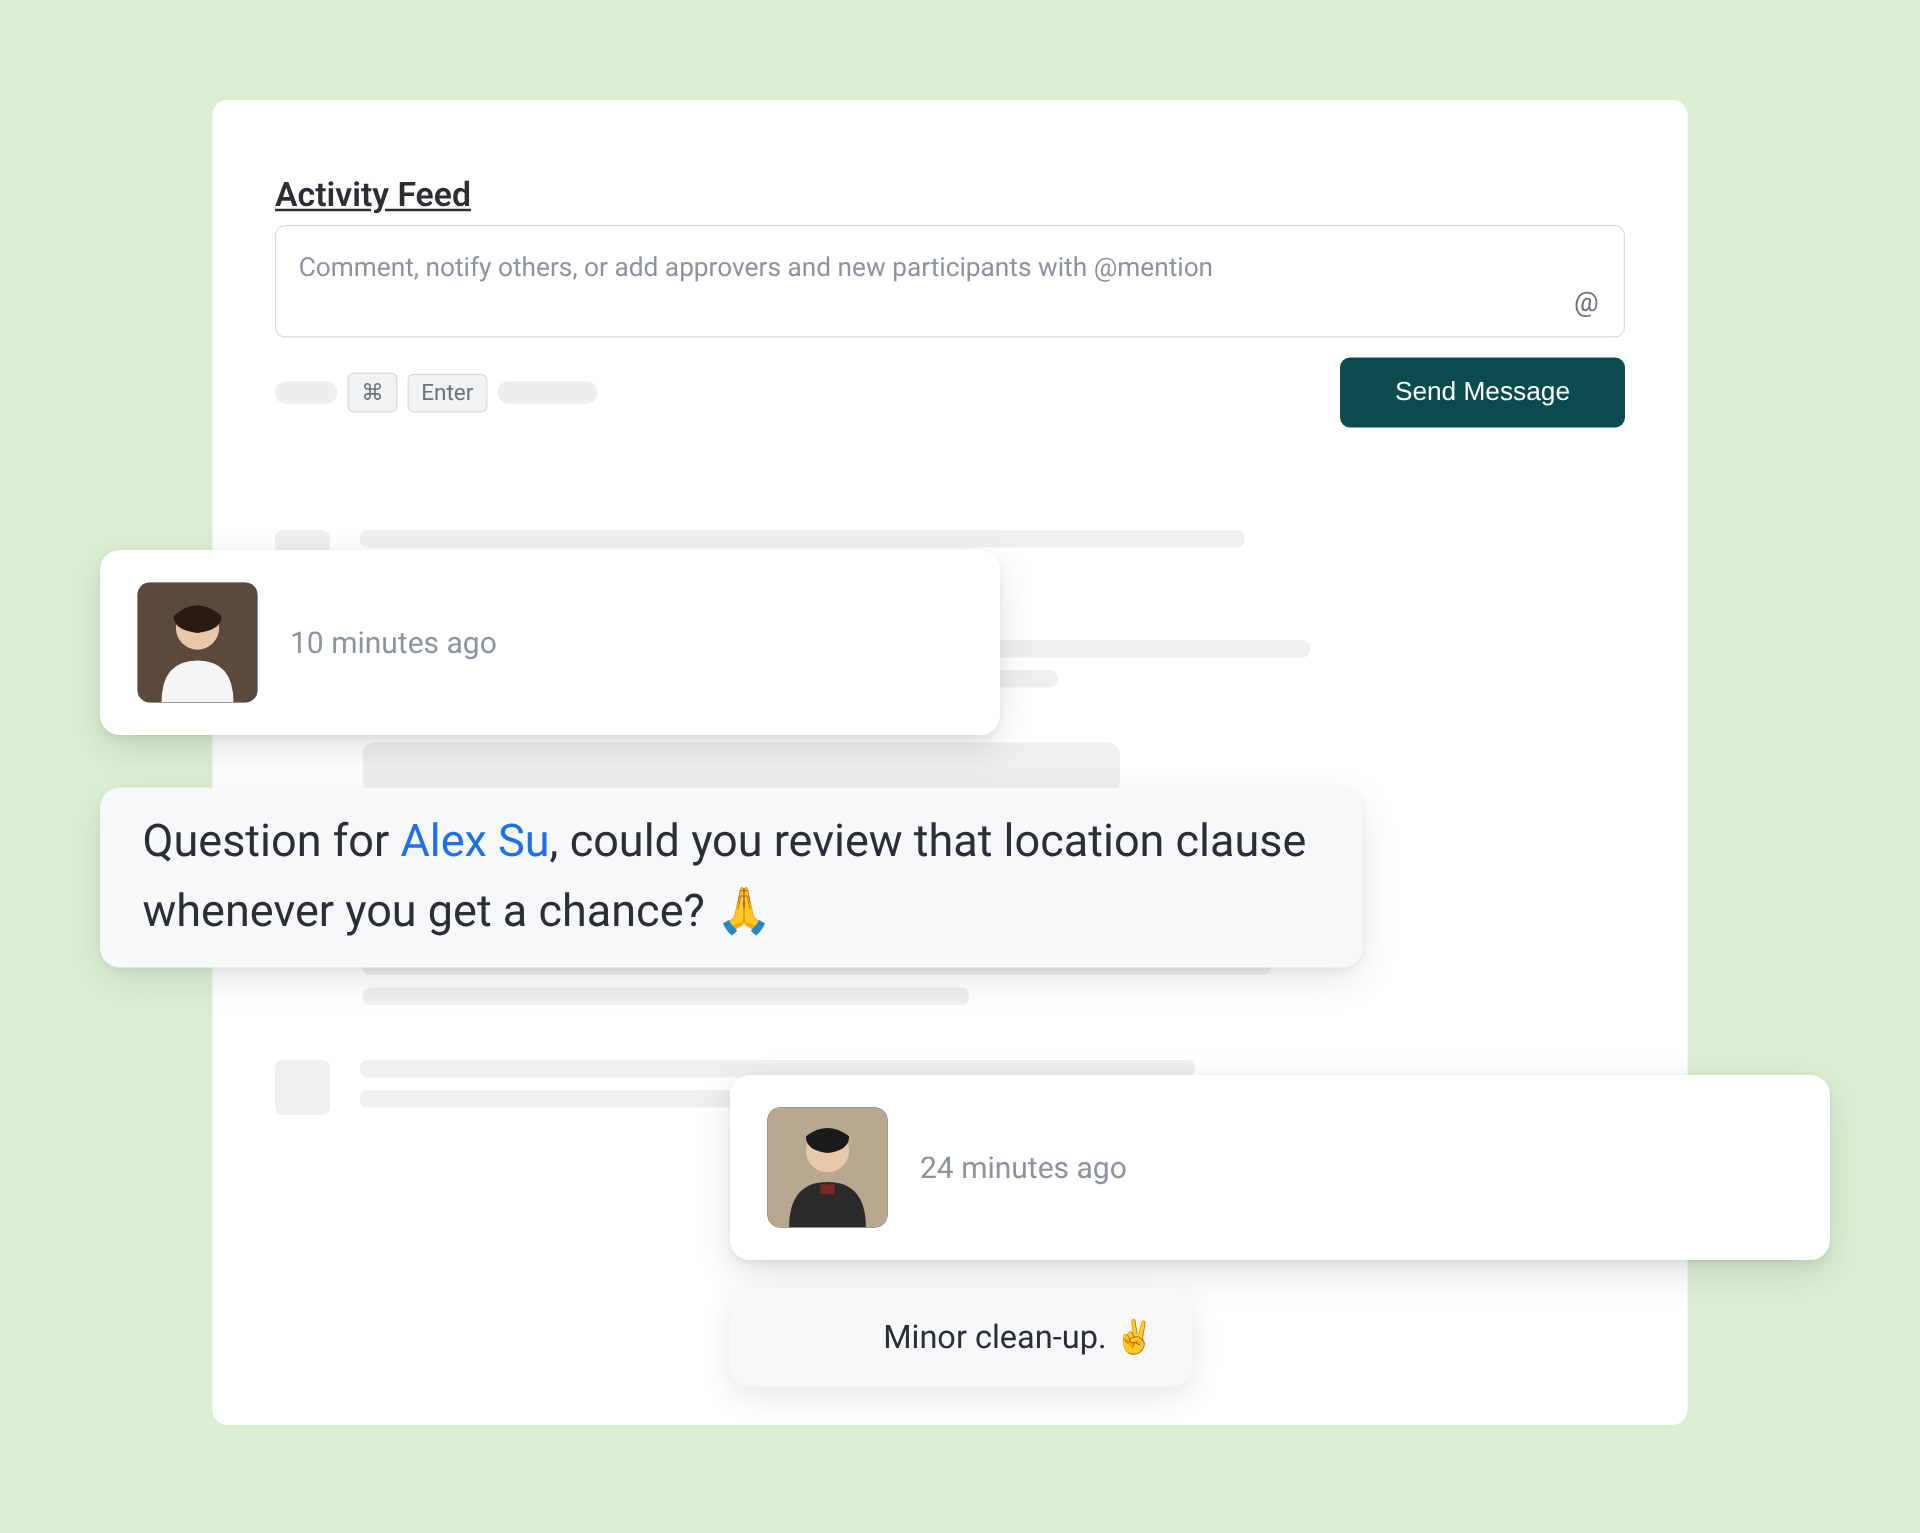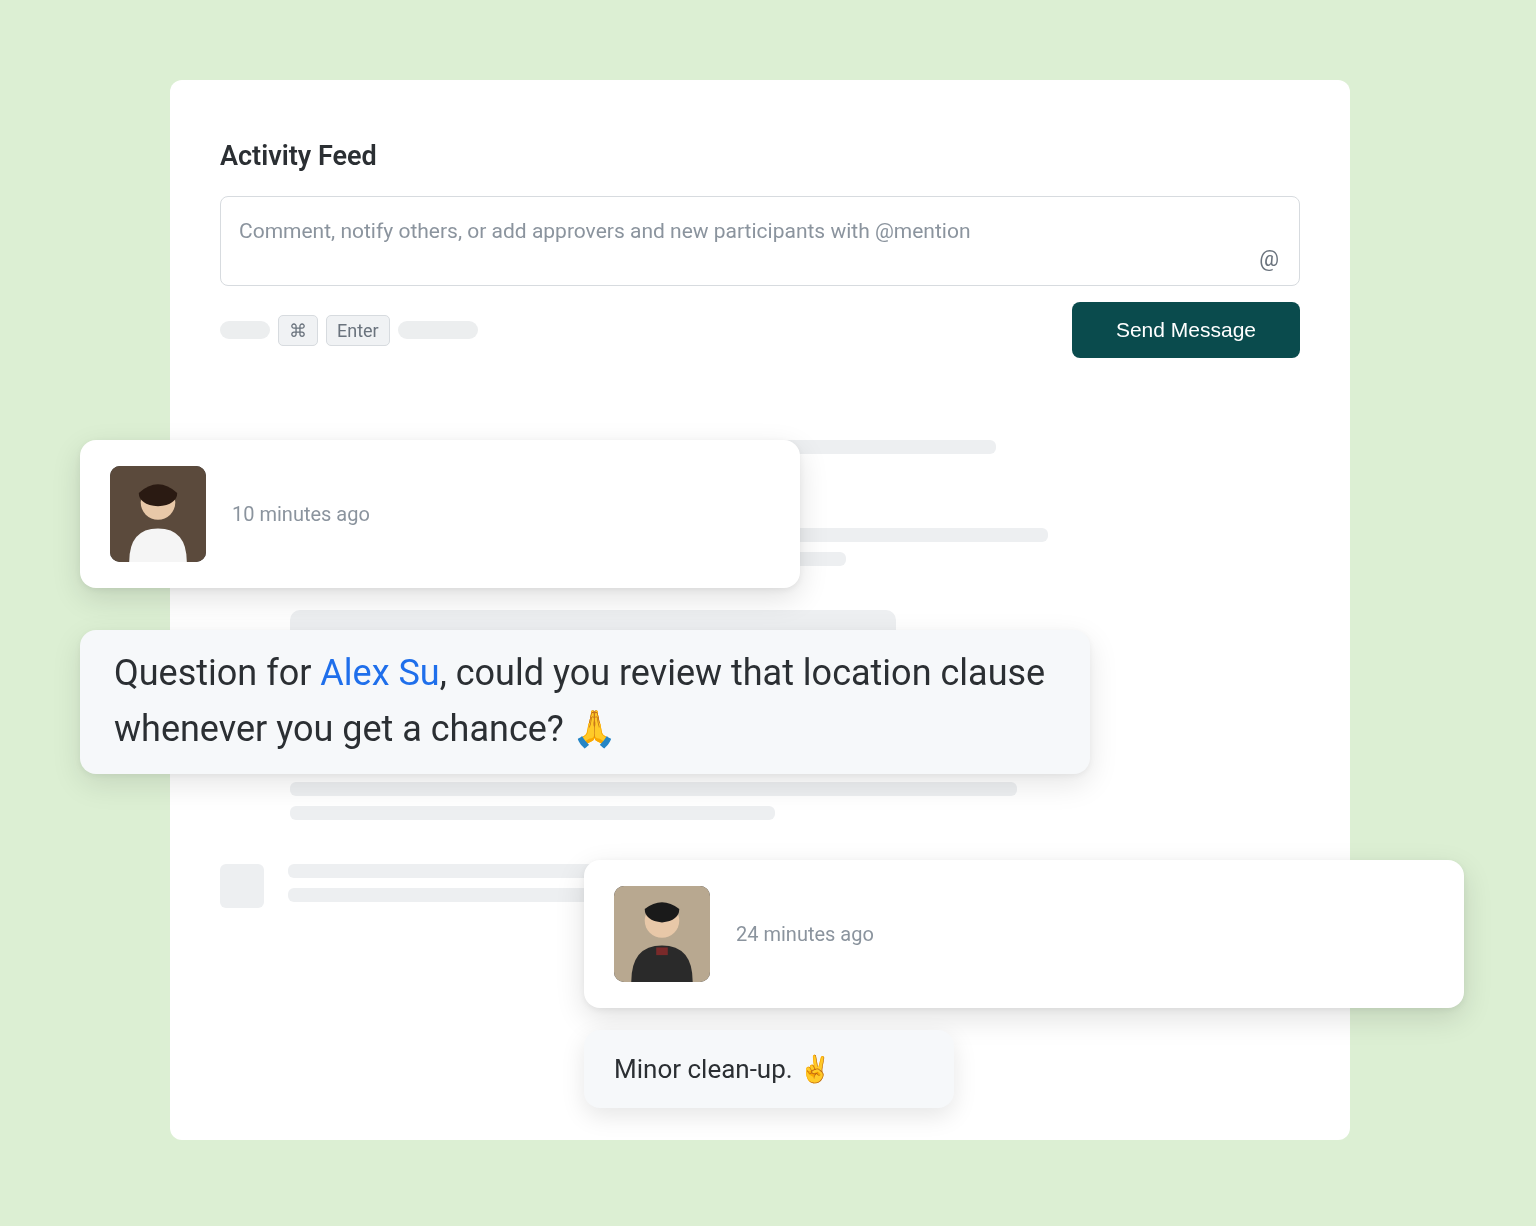--- a/index.html
+++ b/index.html
@@ -23,21 +23,22 @@
     height: 1060px;
     background: #ffffff;
     border-radius: 12px;
     padding: 60px 50px 40px 50px;
   }
 
   .panel-title {
     font-size: 27px;
     font-weight: 600;
     color: #2b2f33;
-    margin-bottom: 24px;
+    margin-bottom: 8px;
+    text-decoration: underline;
   }
 
   
   .composer {
     position: relative;
     border: 1px solid #d7dbdf;
     border-radius: 8px;
     padding: 22px 52px 22px 18px;
     font-size: 21px;
     color: #8b949e;
@@ -138,21 +139,21 @@
     height: 96px;
     border-radius: 10px;
     flex: 0 0 96px;
     background: #333;
     overflow: hidden;
   }
   .avatar svg { width: 100%; height: 100%; display:block; }
   .card-text-col { display:flex; flex-direction:column; gap:8px; }
   .headline { font-size: 29px; color:#2b2f33; }
   .headline .name { font-weight: 700; }
-  .timestamp { font-size: 20px; color:#8b949e; }
+  .timestamp { font-size: 24px; color:#8b949e; }
 
   
   .card-comment {
     left: 80px;
     top: 630px;
     width: 1010px;
     background: #f6f8fa;
     padding: 16px 34px;
     font-size: 36px;
     line-height: 1.55;
@@ -175,20 +176,21 @@
   
   .card-alex-comment {
     left: 584px;
     top: 1030px;
     width: 370px;
     background: #f6f8fa;
     padding: 24px 30px;
     font-size: 26px;
     color: #2b2f33;
     box-shadow: 0 8px 24px rgba(0,0,0,0.10);
+    text-align: right;
   }
 
 </style>
 </head>
 <body>
 
 <div class="panel">
 
   <div class="panel-title">Activity Feed</div>
 

